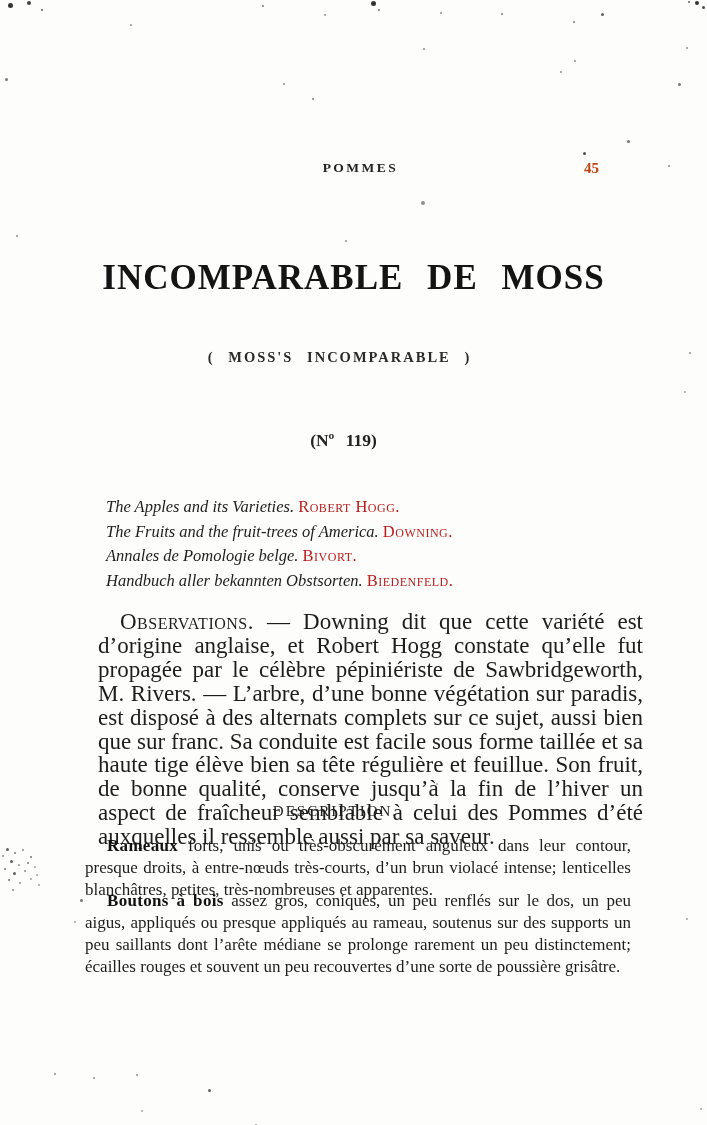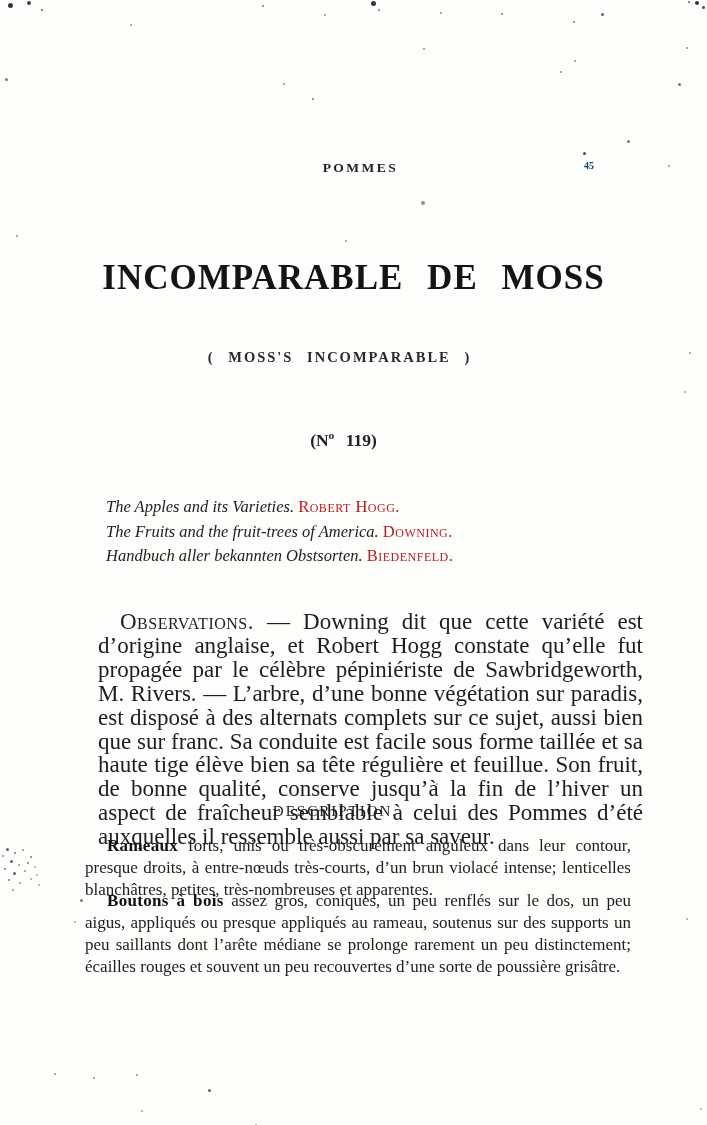--- a/index.html
+++ b/index.html
@@ -32,23 +32,23 @@
     text-align: center;
     font-size: 13.5px;
     font-weight: bold;
     letter-spacing: 2.5px;
     color: #222;
   }
   .page-number {
     position: absolute;
     left: 584px;
     top: 0;
-    font-size: 10px;
-    font-weight: bold;
-    color: #0c4a6e;
+    font-size: 15px;
+    font-weight: bold;
+    color: #c2410c;
   }
   
   .variety-title {
     position: absolute;
     top: 258px;
     left: 0;
     width: 100%;
     margin: 0;
     text-align: center;
     font-size: 35px;
@@ -174,20 +174,24 @@
   <div class="variety-number">(Nº 119)</div>
 
   <div class="bibliography">
     <div class="ref-line">
       <span class="ref-title">The Apples and its Varieties.</span>
       <span class="ref-author">Robert Hogg.</span>
     </div>
     <div class="ref-line">
       <span class="ref-title">The Fruits and the fruit-trees of America.</span>
       <span class="ref-author">Downing.</span>
+    </div>
+    <div class="ref-line">
+      <span class="ref-title">Annales de Pomologie belge.</span>
+      <span class="ref-author">Bivort.</span>
     </div>
     <div class="ref-line">
       <span class="ref-title">Handbuch aller bekannten Obstsorten.</span>
       <span class="ref-author">Biedenfeld.</span>
     </div>
   </div>
 
   <p class="observations"><span class="lead">Observations.</span><span> — Downing dit que cette variété est d’origine anglaise, et Robert Hogg constate qu’elle fut propagée par le célèbre pépiniériste de Sawbridgeworth, M. Rivers. — L’arbre, d’une bonne végétation sur paradis, est disposé à des alternats complets sur ce sujet, aussi bien que sur franc. Sa conduite est facile sous forme taillée et sa haute tige élève bien sa tête régulière et feuillue. Son fruit, de bonne qualité, conserve jusqu’à la fin de l’hiver un aspect de fraîcheur semblable à celui des Pommes d’été auxquelles il ressemble aussi par sa saveur.</span></p>
 
   <div class="description-heading">DESCRIPTION.</div>

